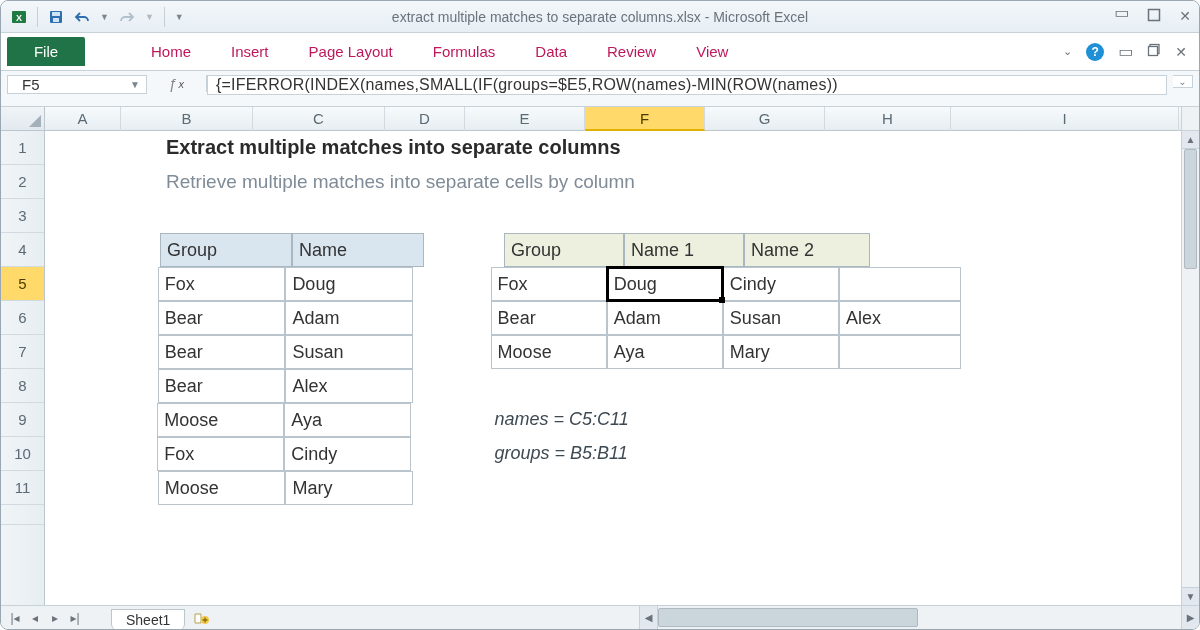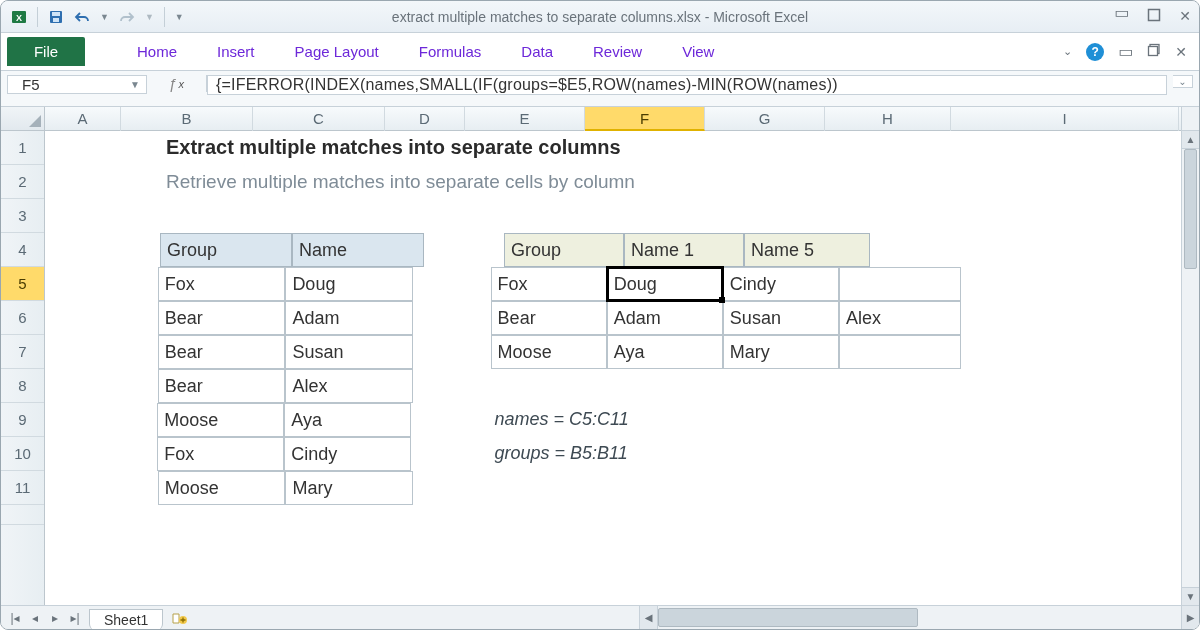--- a/index.html
+++ b/index.html
@@ -77,22 +77,22 @@
     justify-content: center;
     font-size: 15px;
     margin: 4px 0 4px 6px;
     border-radius: 2px 2px 0 0;
     cursor: pointer;
   }
   .tabs {
     display: flex;
     align-items: center;
     gap: 36px;
-    margin-left: 50px;
-    color: #6d28d9;
+    margin-left: 64px;
+    color: #be185d;
     font-size: 15px;
   }
   .tabs span { cursor: pointer; padding: 6px 2px; }
   .ribbon-right {
     margin-left: auto;
     display: flex;
     align-items: center;
     gap: 14px;
     padding-right: 12px;
     color: #6a737b;
@@ -316,20 +316,21 @@
   .sheet-tab {
     background: #fff;
     border: 1px solid #bcc6cd;
     border-bottom: none;
     padding: 2px 14px 0 14px;
     margin-top: 2px;
     border-radius: 0 0 6px 6px;
     font-size: 14px;
     transform: translateY(1px);
     cursor: pointer;
+    margin-left: 22px;
   }
   .new-sheet {
     margin-left: 6px;
     width: 22px;
     display:flex;align-items:center;justify-content:center;
     color: #caa42a;
     font-size: 14px;
     cursor:pointer;
   }
   .hscroll {
@@ -494,21 +495,21 @@
         <div class="cell cI nb"></div>
       </div>
 
       <div class="cell-row">
         <div class="cell cA nb"></div>
         <div class="cell cB tbl-head">Group</div>
         <div class="cell cC tbl-head">Name</div>
         <div class="cell cD nb"></div>
         <div class="cell cE tbl-head2">Group</div>
         <div class="cell cF tbl-head2">Name 1</div>
-        <div class="cell cH tbl-head2">Name 5</div>
+        <div class="cell cH tbl-head2">Name 2</div>
         <div class="cell cI nb"></div>
       </div>
 
       <div class="cell-row">
         <div class="cell cA nb"></div>
         <div class="cell cB tbl-cell">Fox</div>
         <div class="cell cC tbl-cell">Doug</div>
         <div class="cell cD nb"></div>
         <div class="cell cE tbl-cell">Fox</div>
         <div class="cell cF tbl-cell selected-cell">Doug</div>

